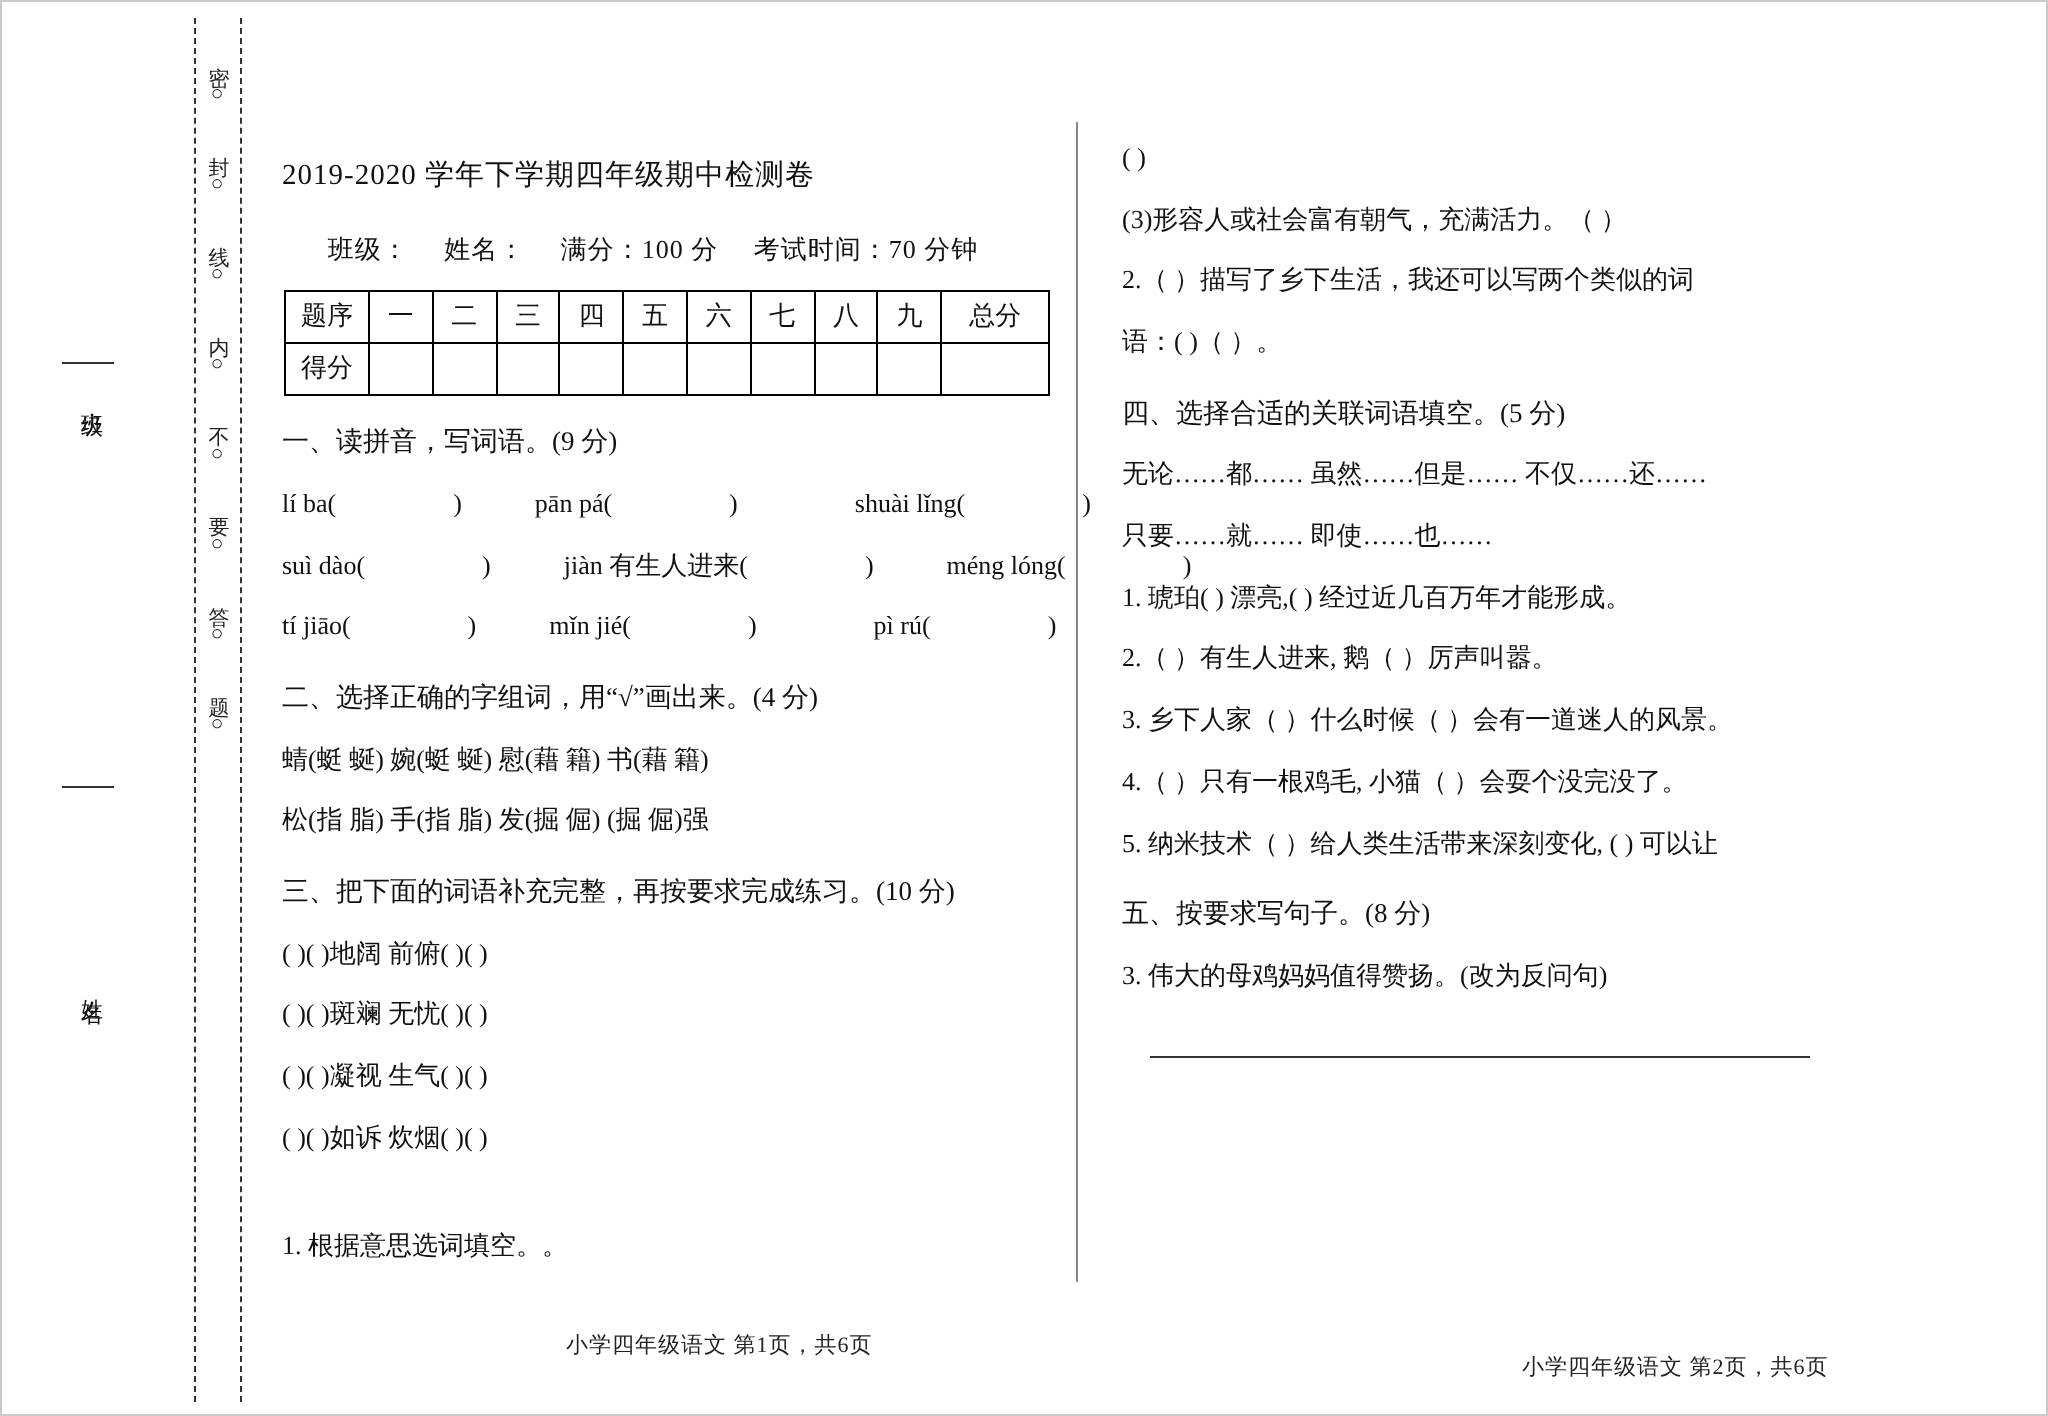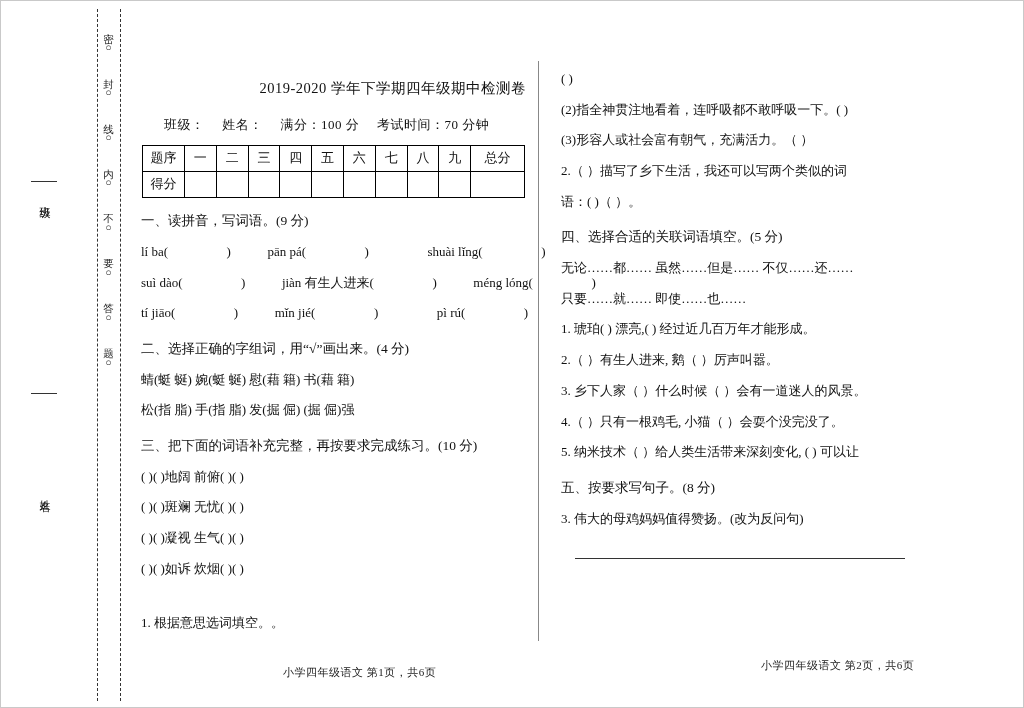--- a/index.html
+++ b/index.html
@@ -64,21 +64,21 @@
   .col{
     position:absolute;
     top:60px;
     font-size:13px;
     line-height:1.9;
   }
   .colL{ left:140px; width:385px; }
   .colR{ left:560px; width:420px; }
 
   .doc-title{
-    text-align:right;
+    text-align:left;
     font-size:14.5px;
     margin:14px 0 10px 0;
     letter-spacing:.5px;
   }
   .meta-line{
     text-align:center;
     font-size:13px;
     margin-bottom:8px;
     letter-spacing:.5px;
   }
@@ -116,21 +116,21 @@
     height:1px;
     margin:26px 0 0 14px;
   }
   .footer{
     position:absolute;
     font-size:11px;
     color:#222;
     letter-spacing:.5px;
   }
   .footL{ left:282px; top:664px; }
-  .footR{ left:760px; top:657px; }
+  .footR{ left:760px; top:675px; }
 </style>
 </head>
 <body>
 
 <div class="page">
 
   <div class="studline" style="top:180px;"></div>
   <div class="student-col" style="top:196px;">班级：</div>
   <div class="studline" style="top:392px;"></div>
   <div class="student-col" style="top:490px;">姓名：</div>
@@ -235,21 +235,20 @@
     <div class="row">(    )(    )斑斓   无忧(    )(    )</div>
     <div class="row">(    )(    )凝视   生气(    )(    )</div>
     <div class="row">(    )(    )如诉   炊烟(    )(    )</div>
 
     <div class="row" style="margin-top:30px;">1. 根据意思选词填空。。</div>
   </div>
 
   <div class="col colR">
 
     <div class="row">(              )</div>
-    <div class="row">(2)指全神贯注地看着，连呼吸都不敢呼吸一下。(                    )</div>
     <div class="row">(3)形容人或社会富有朝气，充满活力。（                  ）</div>
 
     <div class="row">2.（              ）描写了乡下生活，我还可以写两个类似的词</div>
     <div class="row">语：(            )（            ）。</div>
 
     <div class="sec-head">四、选择合适的关联词语填空。(5 分)</div>
     <div class="row">无论……都……        虽然……但是……  不仅……还……</div>
     <div class="row">只要……就……        即使……也……</div>
 
     <div class="row">1. 琥珀(        ) 漂亮,(          ) 经过近几百万年才能形成。</div>

